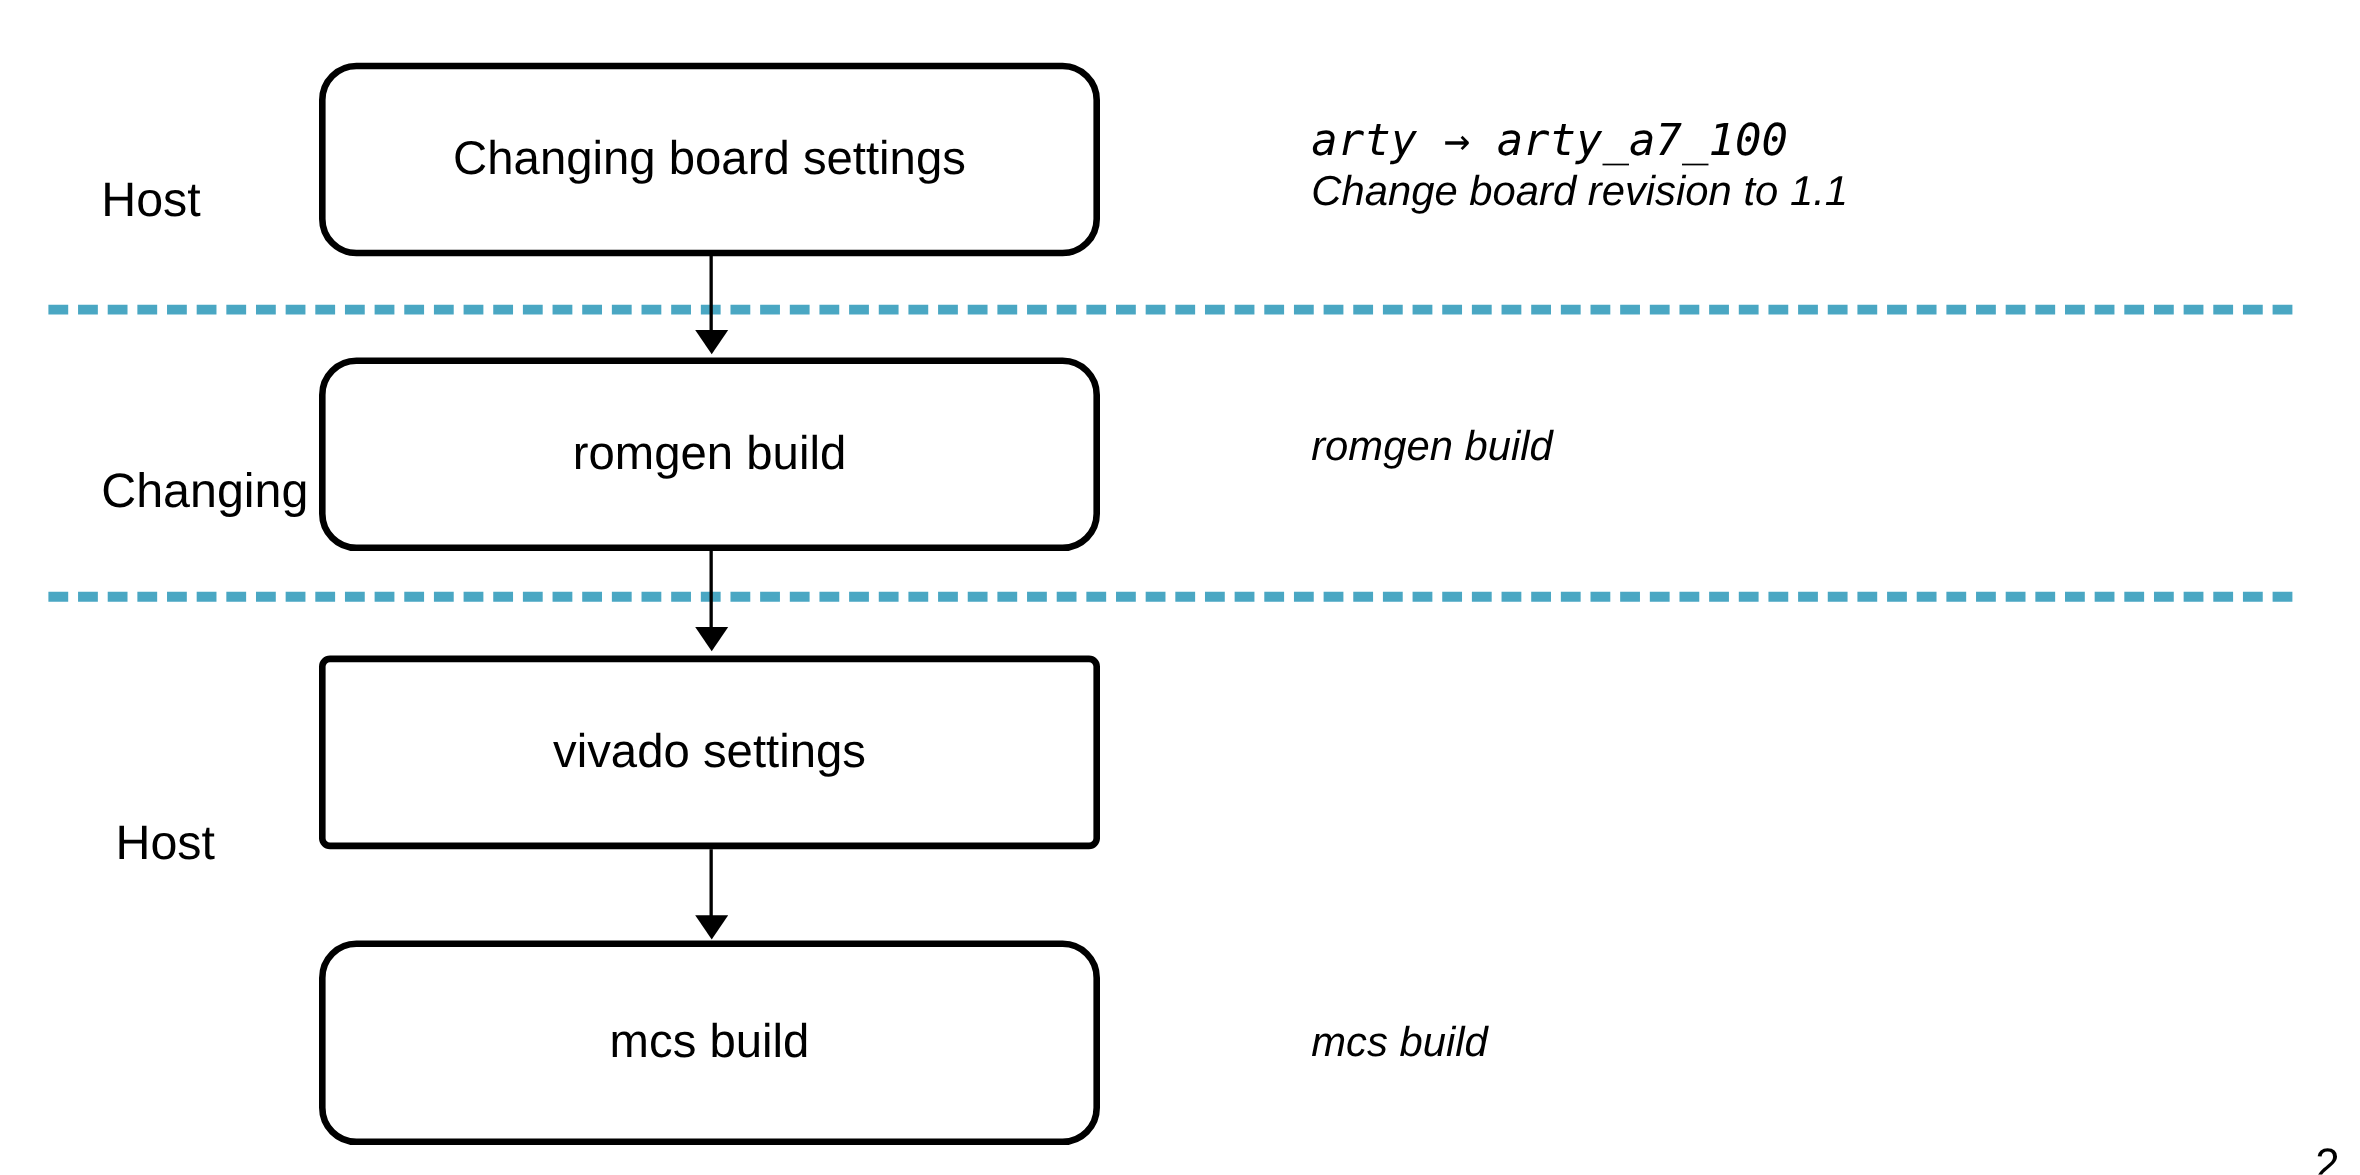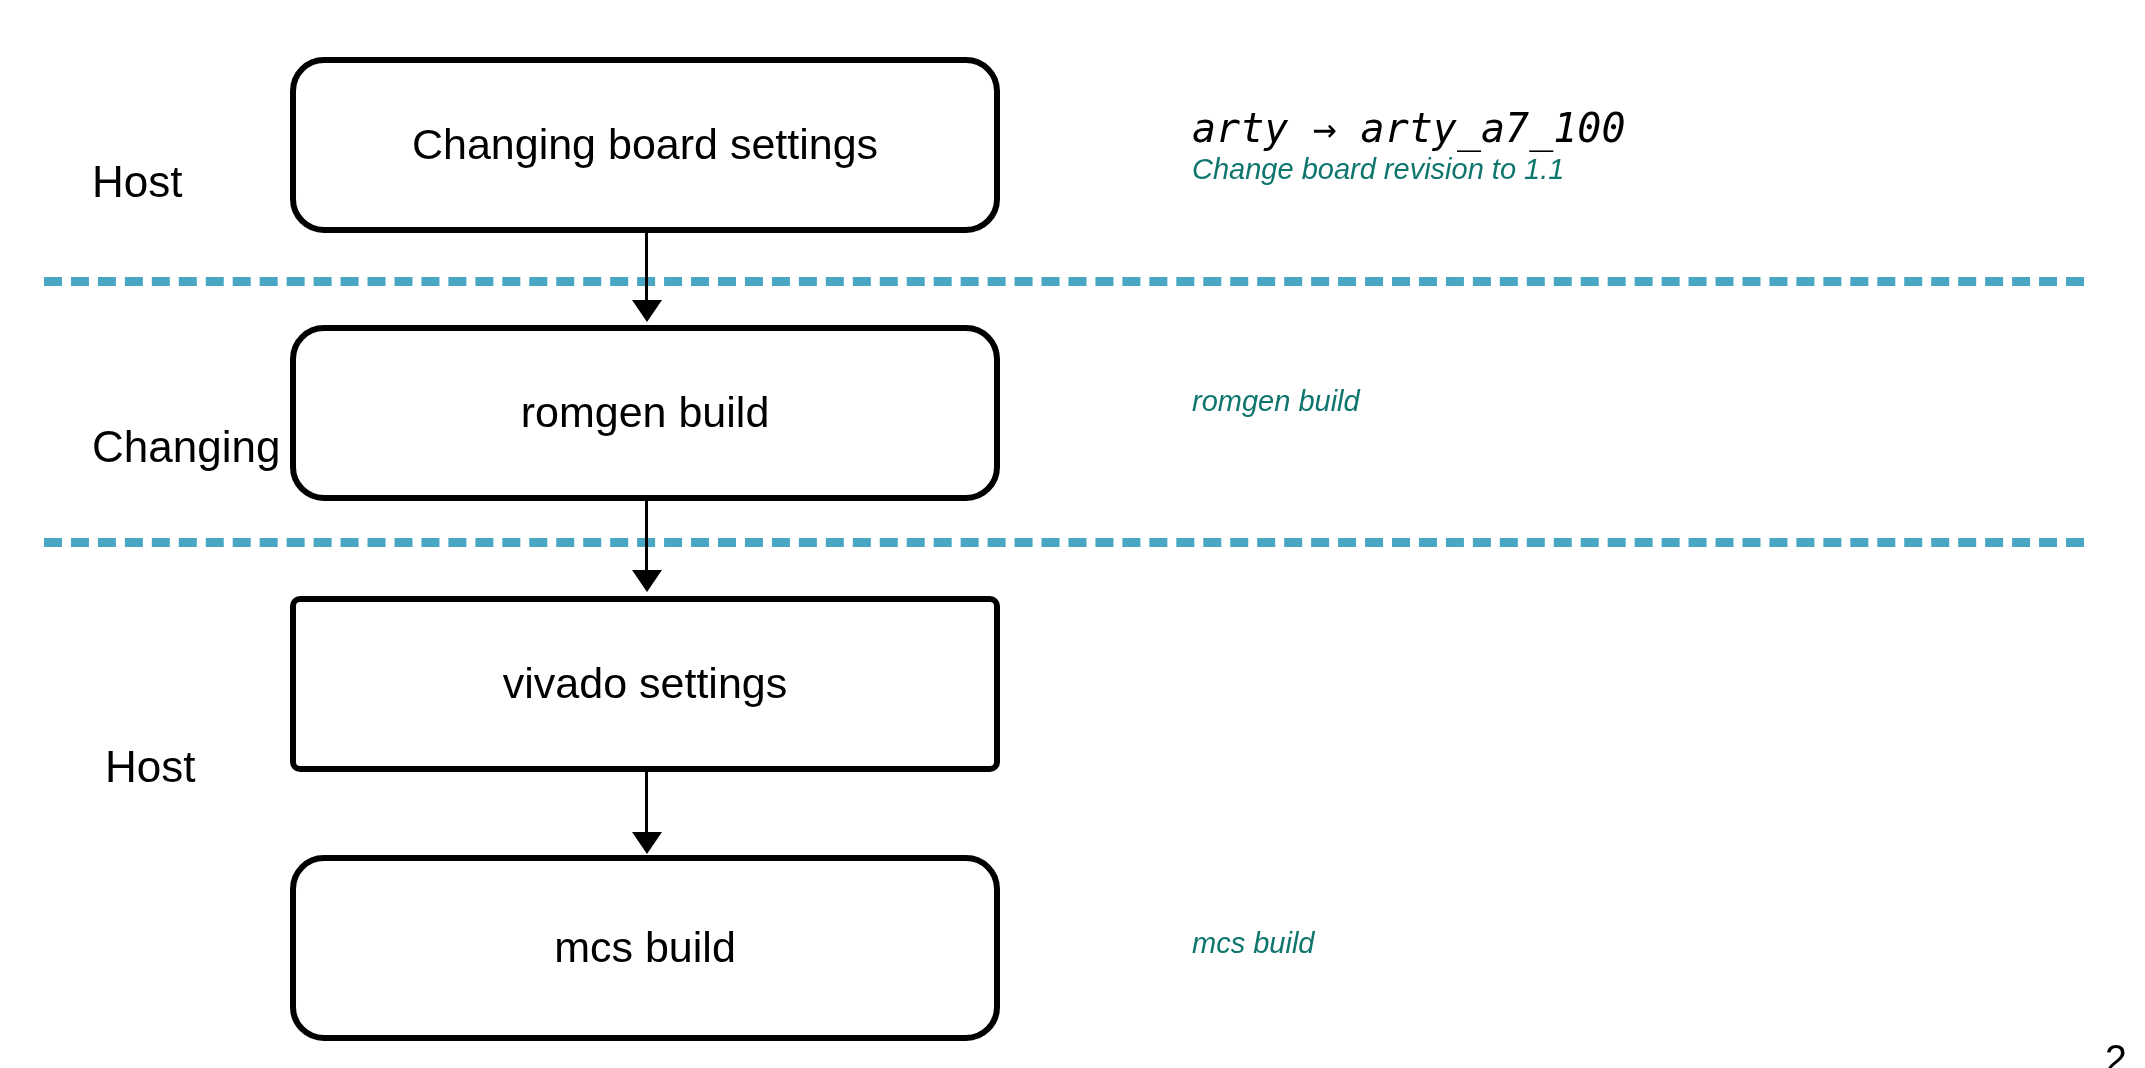--- a/index.html
+++ b/index.html
@@ -88,23 +88,23 @@
   }
   .anno-mono {
     font-family: "DejaVu Sans Mono", monospace;
     font-size: 40px;
     line-height: 1.15;
     color: #000000;
     white-space: nowrap;
   }
   .anno-text {
     font-family: "Liberation Sans", sans-serif;
-    font-size: 29px;
+    font-size: 38px;
     line-height: 1.25;
-    color: #0f766e;
+    color: #000000;
     white-space: nowrap;
   }
 
   
   .page-number {
     position: absolute;
     right: 18px;
     bottom: -14px;
     font-family: "Liberation Sans", sans-serif;
     font-size: 40px;

